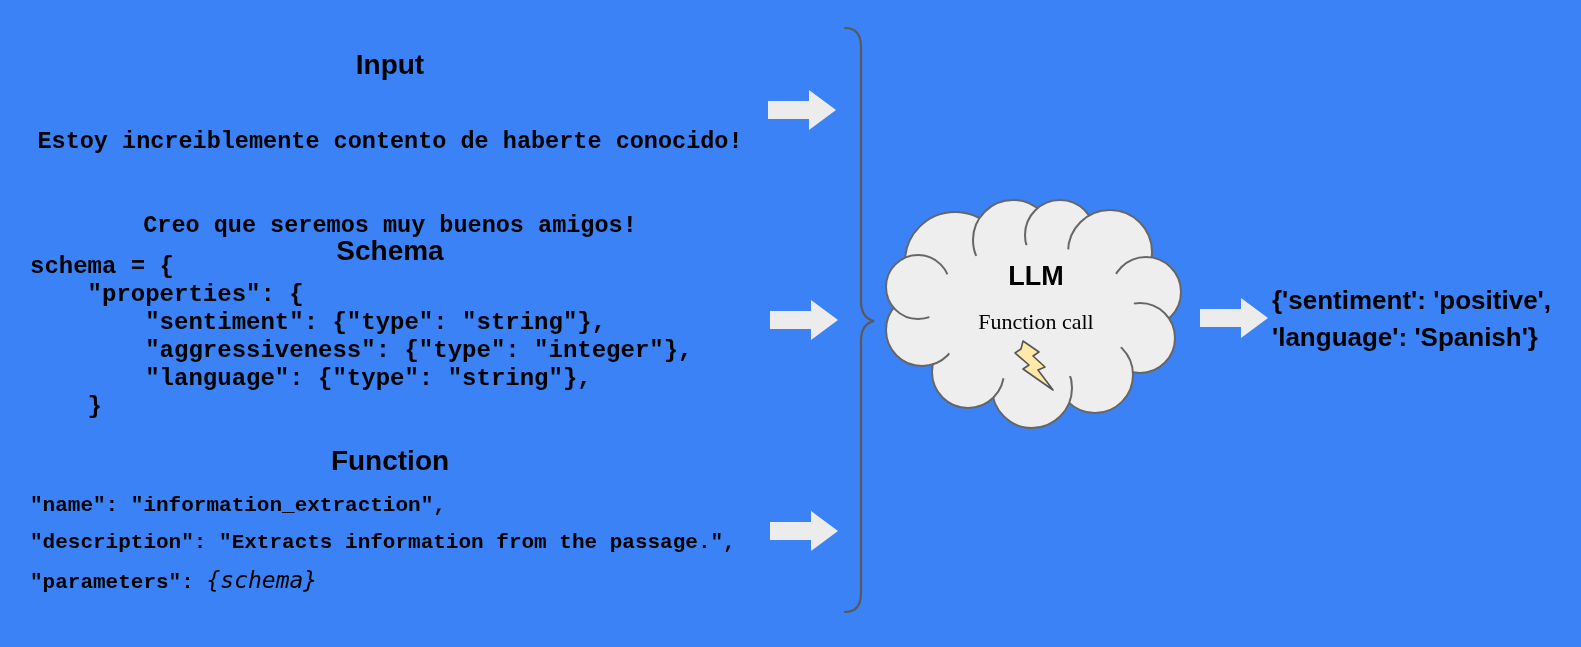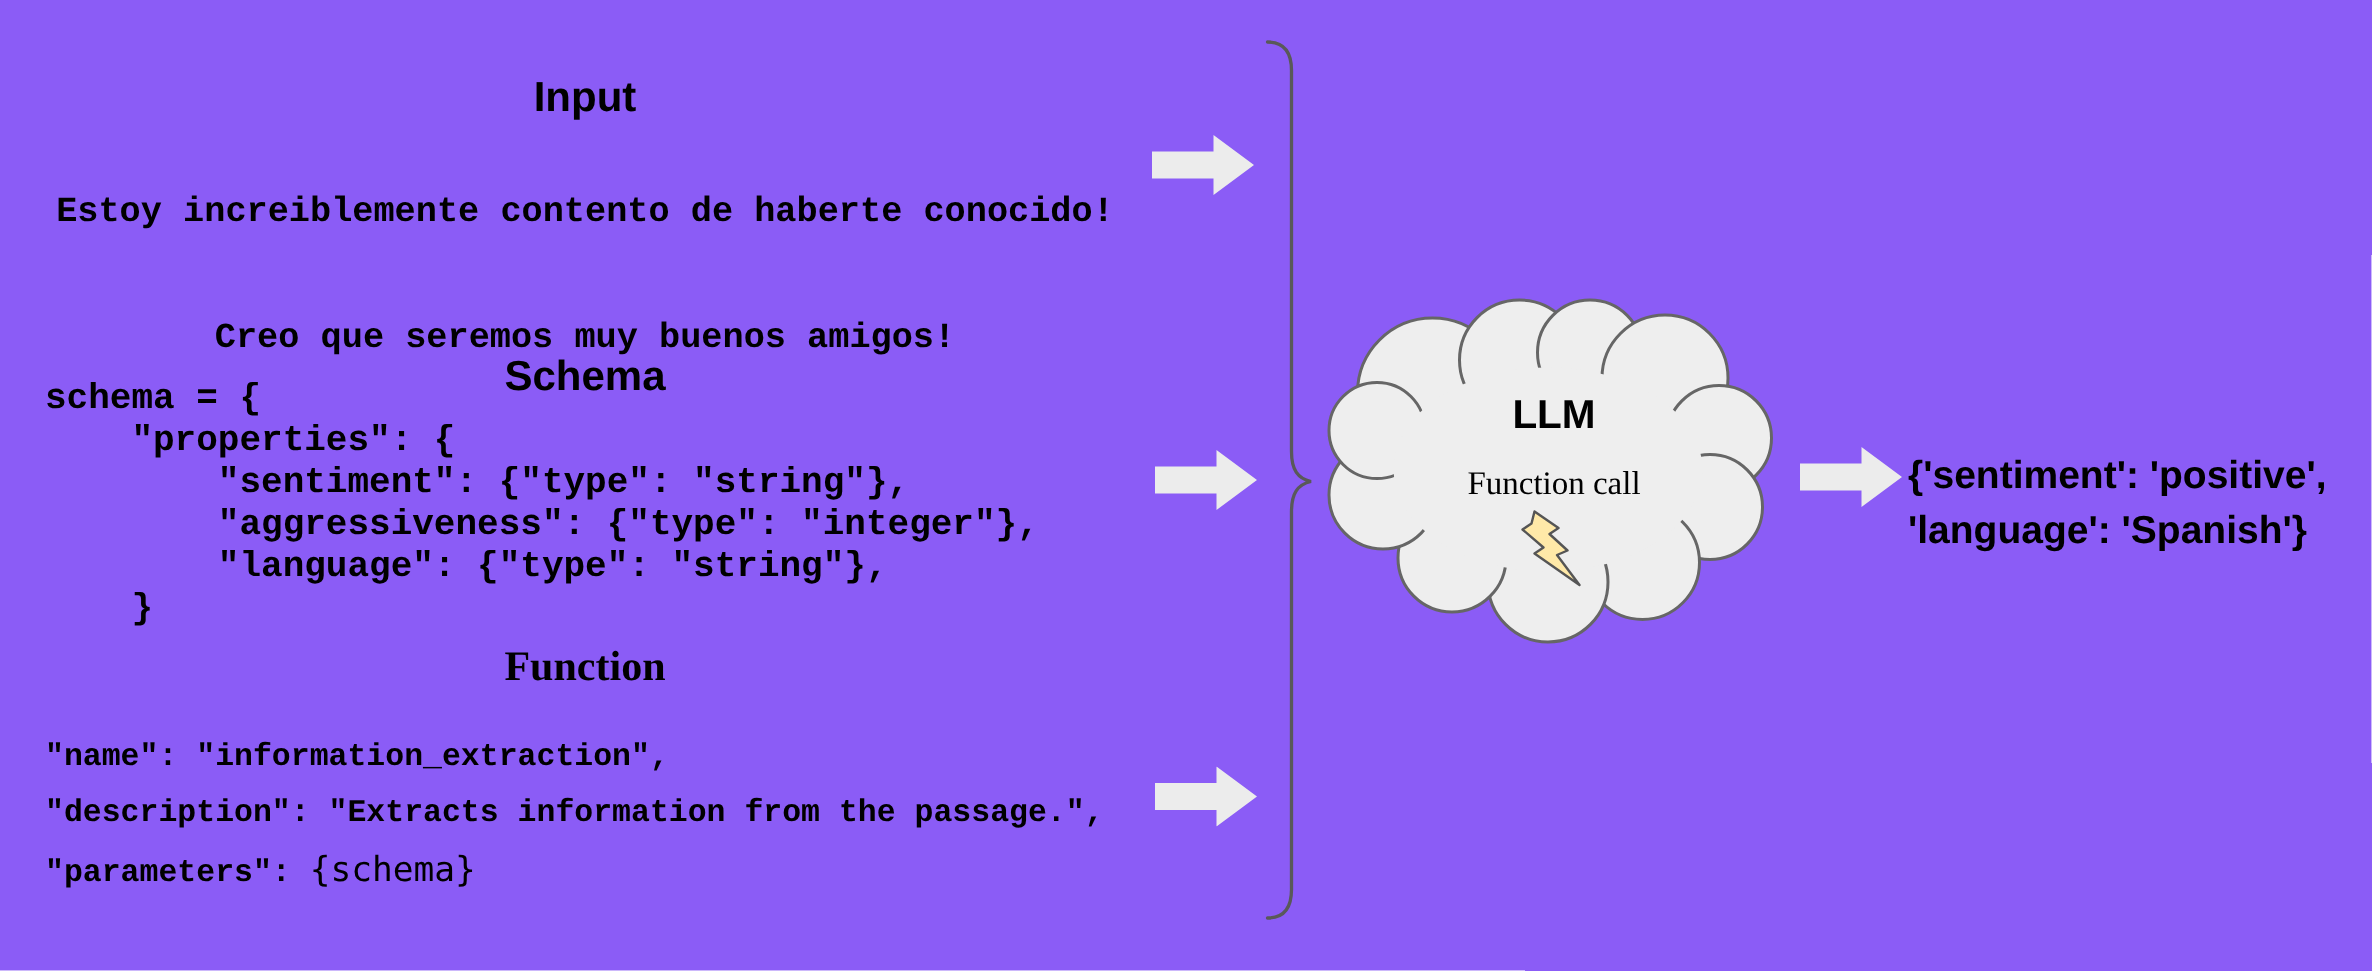--- a/index.html
+++ b/index.html
@@ -1,64 +1,64 @@
 <!DOCTYPE html>
 <html><head>
 <meta charset="utf-8">
 <style>
   html,body{margin:0;padding:0;background:#fff;}
   .canvas{
-    position:relative;width:1581px;height:647px;background:#8b5cf6;overflow:hidden;
+    position:relative;width:1581px;height:647px;background:#3b82f6;overflow:hidden;
     font-family:"Liberation Sans",sans-serif;color:#000;
   }
   .sec-title{
     position:absolute;left:20px;width:740px;text-align:center;
     font-weight:bold;font-size:28px;line-height:30px;
   }
   #title-input{top:50px;}
   #title-schema{top:236px;}
-  #title-function{top:430px;font-family:Liberation Serif, serif;}
+  #title-function{top:446px;}
   .code{
     font-family:"Liberation Mono",monospace;font-weight:bold;color:#000;
     white-space:pre;margin:0;
   }
   .input-code{
     position:absolute;left:20px;top:72px;width:740px;text-align:center;
     font-size:23.5px;line-height:28px;
   }
   .schema-code{
     position:absolute;left:30px;top:253px;font-size:24px;line-height:28px;
   }
   .fn-line{position:absolute;left:30px;font-size:21px;line-height:24px;}
   #fn-line-1{top:494px;}
   #fn-line-2{top:531px;}
   #fn-line-3{top:568px;}
   .schema-token{
-    font-family:"DejaVu Sans Mono",monospace;font-weight:normal;font-size:23px;
+    font-family:"DejaVu Sans Mono",monospace;font-weight:normal;font-size:23px;font-style:italic;
   }
   .arrow{position:absolute;width:68px;height:40px;}
   #arrow-input{left:768px;top:90px;}
   #arrow-schema{left:770px;top:300px;}
   #arrow-function{left:770px;top:511px;}
   #arrow-output{left:1200px;top:298px;}
   .brace-svg{position:absolute;left:838px;top:20px;width:48px;height:602px;}
   .cloud-svg{position:absolute;left:880px;top:193px;width:312px;height:242px;}
   .cloud-bump{fill:#eeeeee;stroke:#666666;stroke-width:2;}
   .cloud-core{fill:#eeeeee;stroke:none;}
   .llm-title{
     position:absolute;left:880px;top:261px;width:312px;text-align:center;
     font-size:27px;font-weight:bold;line-height:30px;
   }
   .llm-subtitle{
     position:absolute;left:880px;top:309px;width:312px;text-align:center;
     font-size:22px;line-height:26px;font-family:Liberation Serif, serif;
   }
   .bolt-svg{position:absolute;left:1008px;top:339px;width:48px;height:60px;}
   .output-text{
-    position:absolute;left:1272px;top:298px;
+    position:absolute;left:1272px;top:282px;
     font-size:26px;font-weight:bold;line-height:37px;white-space:nowrap;
   }
 </style>
 </head>
 <body>
 
 <div class="canvas">
 
   <div class="sec-title" id="title-input">Input</div>
   <div class="code input-code">

